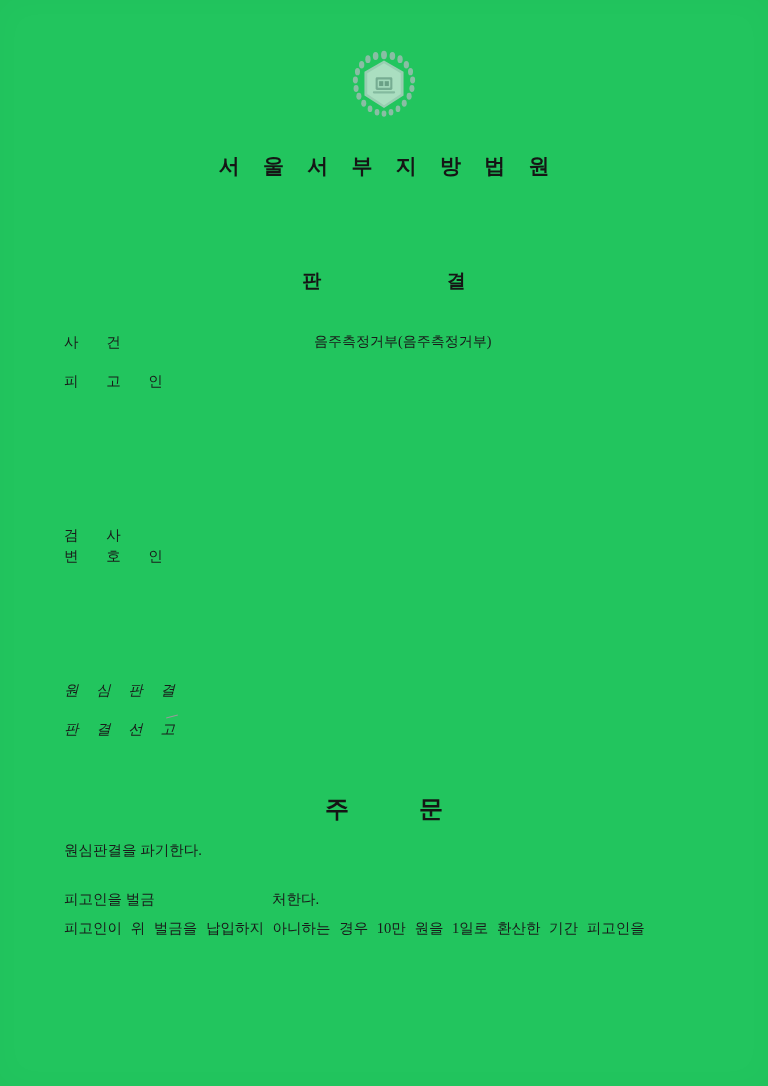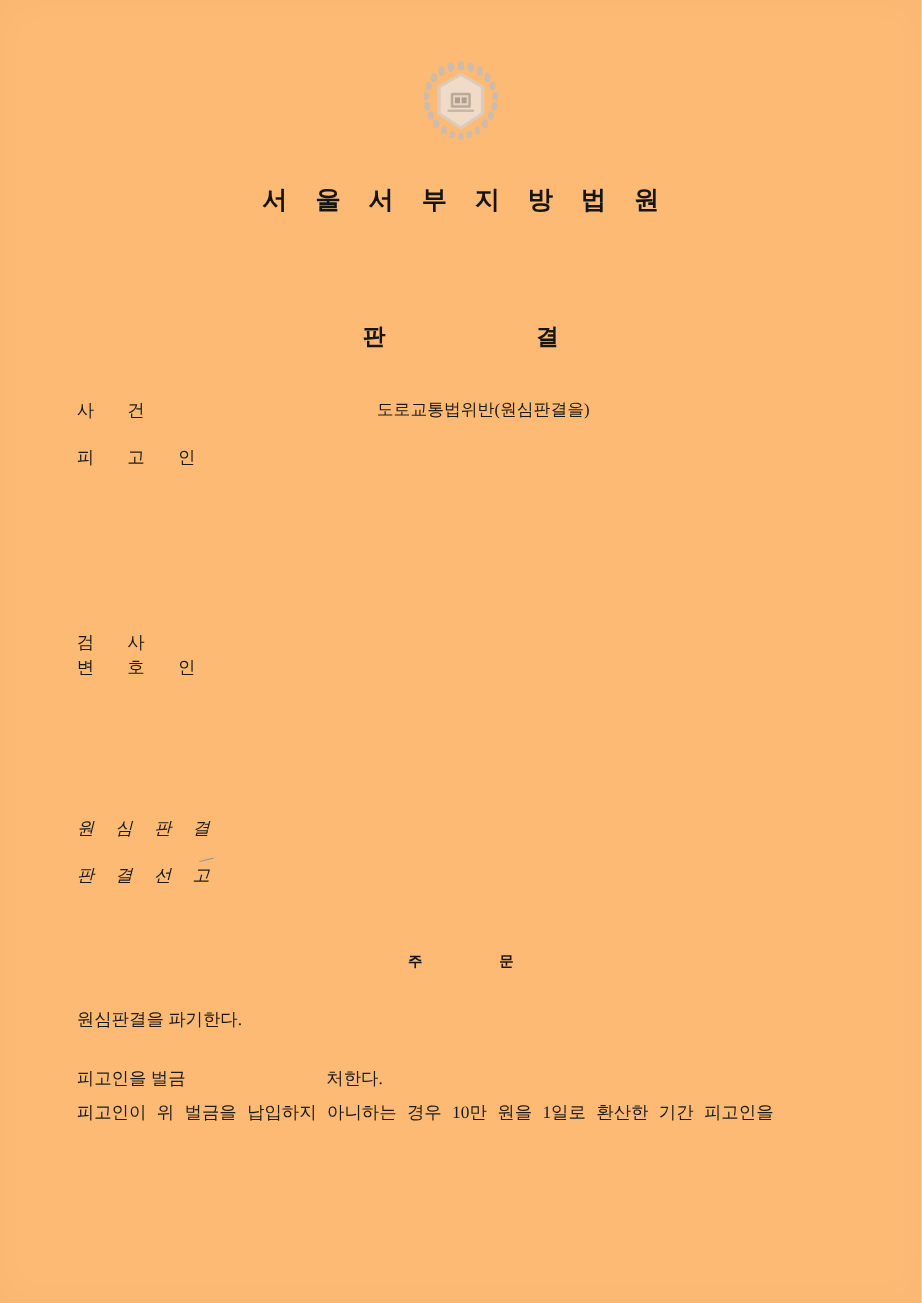--- a/index.html
+++ b/index.html
@@ -12,21 +12,21 @@
     background: #ffffff;
     font-family: "Liberation Serif", "DejaVu Serif", serif;
     color: #1a1a1a;
     position: relative;
     overflow: hidden;
   }
   .page {
     position: relative;
     width: 768px;
     height: 1086px;
-    background: #fdba74;
+    background: #22c55e;
   }
 
   
   .emblem-wrap {
     position: absolute;
     top: 48px;
     left: 0;
     width: 768px;
     display: flex;
     justify-content: center;
@@ -119,21 +119,21 @@
     transform: rotate(-14deg);
   }
 
   
   .section-heading {
     position: absolute;
     top: 793px;
     left: 0;
     width: 768px;
     text-align: center;
-    font-size: 12px;
+    font-size: 24px;
     font-weight: bold;
     color: #151515;
   }
   .section-heading .gap {
     display: inline-block;
     width: 58px;
   }
 
   
   .body-para {
@@ -214,21 +214,21 @@
   <div class="court-title">서 울 서 부 지 방 법 원</div>
 
   <div class="doc-kind">
     <span>판</span>
     <span class="gap"></span>
     <span>결</span>
   </div>
 
   <div class="field-row" id="row-case">
     <span class="field-label">사     건</span>
-    <span class="field-value centered">도로교통법위반(원심판결을)</span>
+    <span class="field-value centered">음주측정거부(음주측정거부)</span>
   </div>
 
   <div class="field-row" id="row-defendant">
     <span class="field-label">피 고 인</span>
     <span class="field-value centered"></span>
   </div>
 
 
   <div class="field-row" id="row-prosecutor">
     <span class="field-label">검     사</span>

